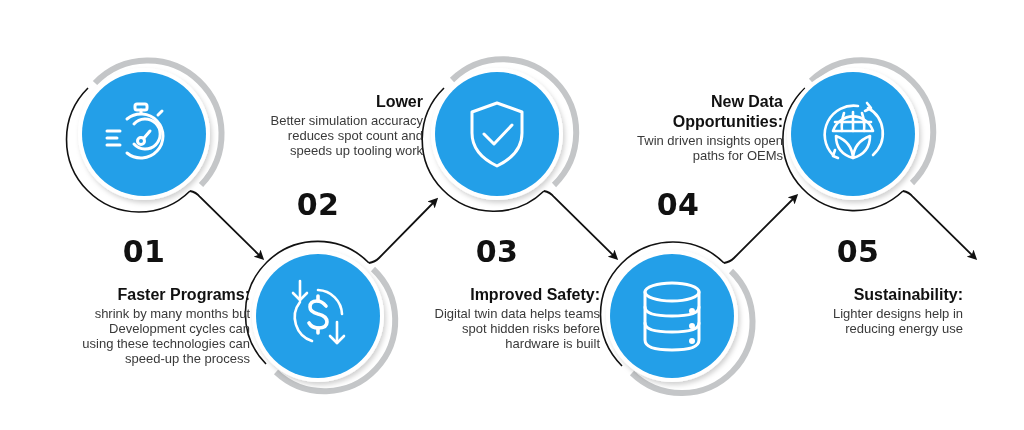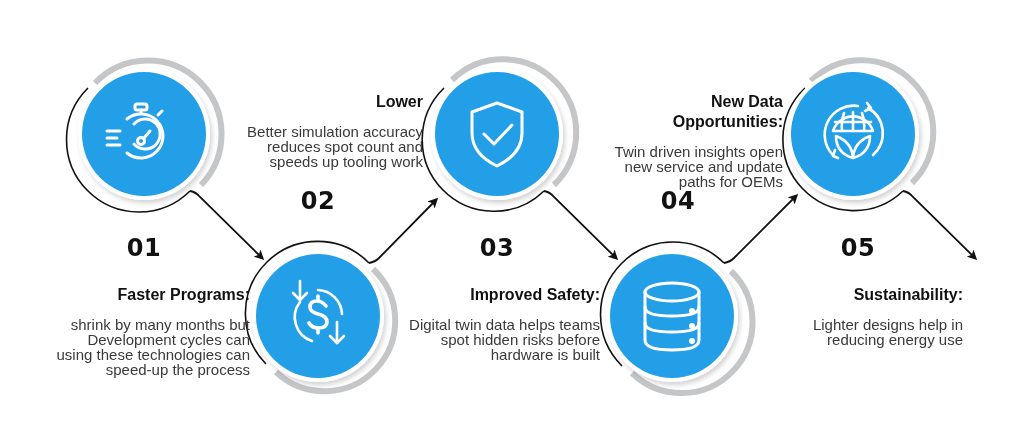--- a/index.html
+++ b/index.html
@@ -1,21 +1,21 @@
 <!DOCTYPE html>
 <html><head>
 <meta charset="utf-8">
 <style>
   html,body{margin:0;padding:0;background:#ffffff;}
   body{width:1024px;height:430px;position:relative;overflow:hidden;font-family:"Liberation Sans","DejaVu Sans",sans-serif;}
   #diagram{position:absolute;left:0;top:0;}
   .txt{position:absolute;text-align:right;color:#111;}
-  .num{position:absolute;font-family:"DejaVu Sans","Liberation Sans",sans-serif;font-weight:bold;font-size:24px;color:#111;text-align:center;width:120px;letter-spacing:0.5px;}
+  .num{position:absolute;font-family:"DejaVu Sans","Liberation Sans",sans-serif;font-weight:bold;font-size:30px;color:#111;text-align:center;width:120px;letter-spacing:0.5px;}
   .title{font-weight:bold;font-size:16px;line-height:20px;color:#111;}
-  .desc{font-size:15px;line-height:15px;color:#3a3a3a;margin-top:12px;}
+  .desc{font-size:13px;line-height:15px;color:#3a3a3a;margin-top:1px;}
 </style>
 </head>
 <body>
 
 <svg id="diagram" width="1024" height="430" viewBox="0 0 1024 430">
   <defs>
     <marker id="arrowhead" markerWidth="10" markerHeight="10" refX="7" refY="5" orient="auto" markerUnits="userSpaceOnUse">
       <path d="M0,0 L10,5 L0,10 L2.5,5 Z" fill="#111"></path>
     </marker>
     <filter id="shadow" x="-20%" y="-20%" width="140%" height="140%">
@@ -146,21 +146,20 @@
   </div>
 </div>
 
 <div class="txt" style="left:573px;top:92px;width:210px;">
   <div class="title">
     <div>New Data</div>
     <div>Opportunities:</div>
   </div>
   <div class="desc">
     <div>Twin driven insights open</div>
-    <div>new service and update</div>
     <div>paths for OEMs</div>
   </div>
 </div>
 <div class="num" style="left:618px;top:187px;">04</div>
 
 <div class="num" style="left:798px;top:234px;">05</div>
 <div class="txt" style="left:753px;top:285px;width:210px;">
   <div class="title">
     <div>Sustainability:</div>
   </div>

